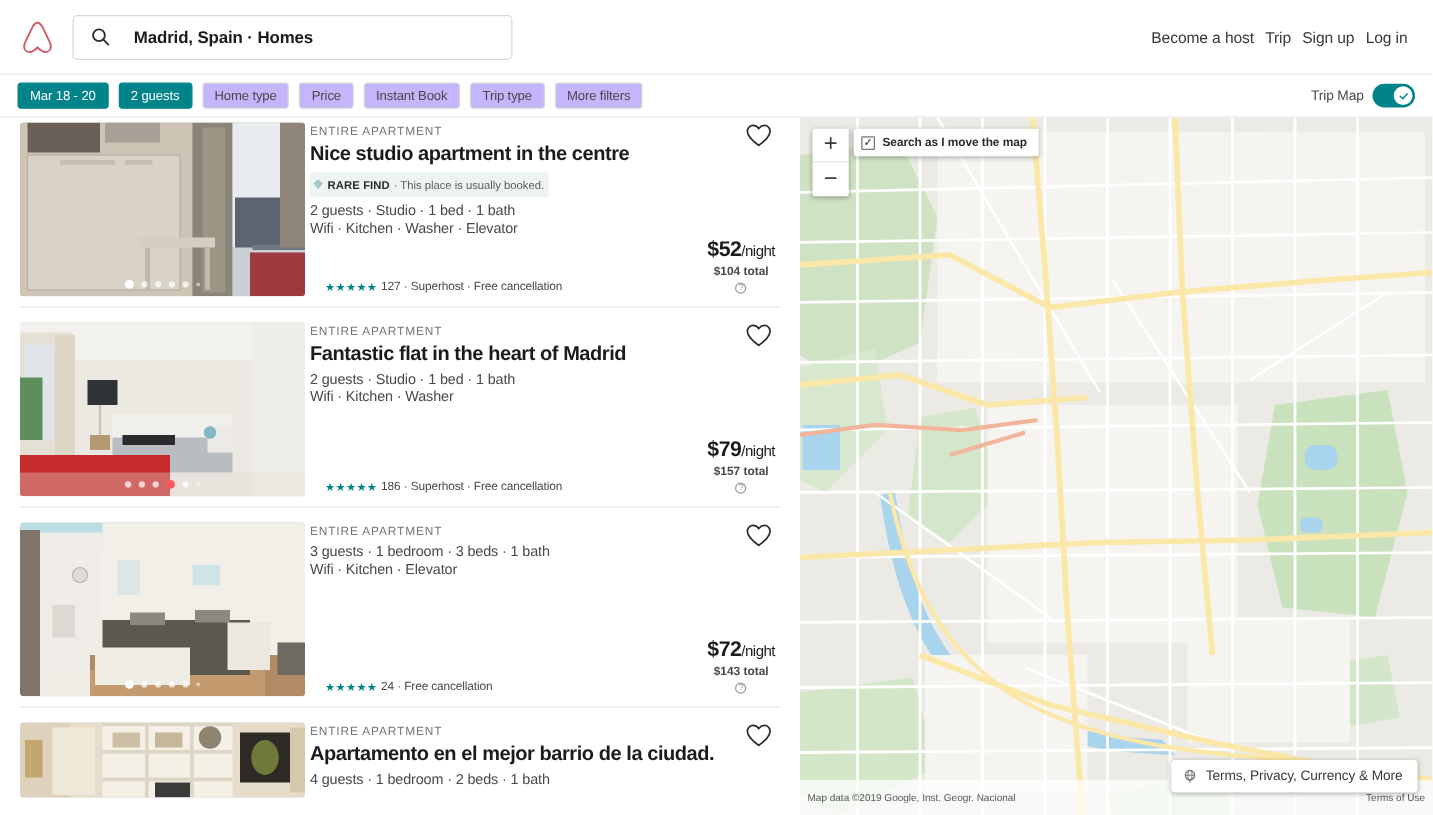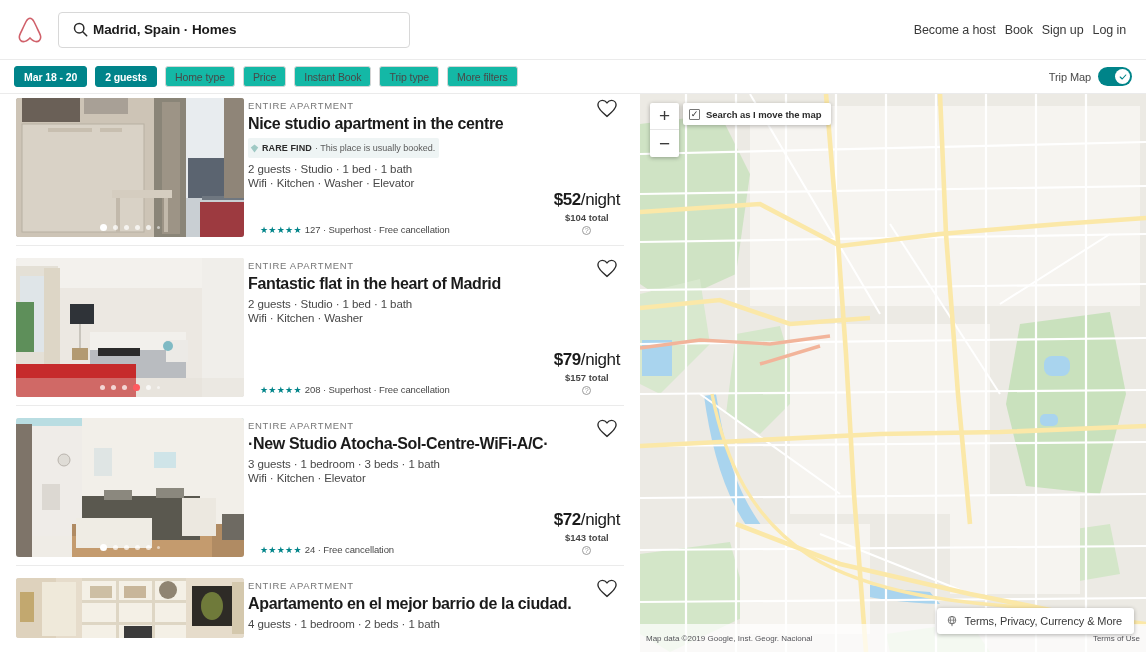--- a/index.html
+++ b/index.html
@@ -24,46 +24,46 @@
   .logo { width: 32px; height: 34px; flex: 0 0 32px; display: flex; align-items: center; justify-content: center; margin-right: 12px;}
   .searchbar {
     flex: 0 0 352px; height: 36px;
     border: 1px solid #d8d8d8; border-radius: 4px;
     display: flex; align-items: center;
     padding: 0 10px; background: #fff;
   }
   .searchbar .sicon { flex: 0 0 22px; display:flex; align-items:center; justify-content:center; }
   .searchbar .stext {
     font-size: 13.5px; color: #1b1b1b; font-weight: 600;
-    letter-spacing: -0.1px; margin-left: 2px; white-space: nowrap;
+    letter-spacing: -0.1px; margin-left: 16px; white-space: nowrap;
   }
   .header-spacer { flex: 1 1 auto; }
   .header-nav { display: flex; align-items: center; gap: 9px; padding-right: 6px; }
   .header-nav a {
     font-size: 12.5px; color: #383838; text-decoration: none; white-space: nowrap;
     letter-spacing: -0.1px;
   }
 
   
   .filterbar {
     height: 34px; flex: 0 0 34px;
     display: flex; align-items: center;
     padding: 0 14px;
     background: #fff;
     border-bottom: 1px solid #ebebeb;
     position: relative; z-index: 25;
   }
   .chip {
     height: 21px; padding: 0 9px;
     border: 1px solid #d5d5d5; border-radius: 3px;
-    font-size: 10.5px; color: #484848; background: #14b8a6;
+    font-size: 10.5px; color: #484848; background: #c4b5fd;
     display: flex; align-items: center; white-space: nowrap;
     margin-right: 8px; letter-spacing: -0.1px;
   }
-  .chip.active { background: #00848a; border-color: #00848a; color: #fff; font-weight: 700; }
+  .chip.active { background: #00848a; border-color: #00848a; color: #fff; font-weight: 400; }
   .fb-spacer { flex: 1 1 auto; }
   .showmap-label { font-size: 11px; color: #484848; margin-right: 7px; letter-spacing: -0.1px; }
   .toggle {
     width: 34px; height: 19px; border-radius: 11px; background: #008489;
     position: relative; display: flex; align-items: center;
   }
   .toggle .knob {
     width: 15px; height: 15px; border-radius: 50%; background: #fff;
     position: absolute; right: 2px; display:flex; align-items:center; justify-content:center;
   }
@@ -106,21 +106,21 @@
   .meta.second { margin-top: 2px; }
 
   .heart { position: absolute; top: 0px; right: 4px; width: 24px; height: 24px; }
 
   .bottomrow { position: absolute; left: 16px; right: 4px; bottom: 2px; display: flex; align-items: flex-end; }
   .reviews { display: flex; align-items: center; flex: 1 1 auto; }
   .stars { color: #008489; font-size: 9px; letter-spacing: 0.3px; }
   .revtext { font-size: 9.5px; color: #484848; margin-left: 3px; letter-spacing: -0.1px; }
   .priceblock { text-align: right; flex: 0 0 auto; }
   .price-main { font-size: 17px; font-weight: 700; color: #1b1b1b; letter-spacing: -0.4px; line-height: 1.15; }
-  .price-main .per { font-size: 17px; font-weight: 400; }
+  .price-main .per { font-size: 12px; font-weight: 400; }
   .price-total { font-size: 9.5px; font-weight: 700; color: #484848; display: flex; align-items: center; justify-content: flex-end; gap: 3px; margin-top: 2px; flex-direction: column; }
   .qmark { width: 9px; height: 9px; border: 1px solid #9b9b9b; border-radius: 50%; color: #9b9b9b; font-size: 7px; display: inline-flex; align-items: center; justify-content: center; font-weight: 400; }
 
   
   .map {
     flex: 1 1 auto; position: relative; overflow: hidden;
     background: #e9e6df;
   }
   .map svg.basemap { position: absolute; inset: 0; width: 100%; height: 100%; display: block; }
 
@@ -175,21 +175,21 @@
         <svg width="15" height="15" viewBox="0 0 16 16">
           <circle cx="6.6" cy="6.6" r="5" fill="none" stroke="#2b2b2b" stroke-width="1.6"></circle>
           <line x1="10.4" y1="10.4" x2="14.6" y2="14.6" stroke="#2b2b2b" stroke-width="1.6" stroke-linecap="round"></line>
         </svg>
       </span>
       <span class="stext">Madrid, Spain · Homes</span>
     </div>
     <div class="header-spacer"></div>
     <div class="header-nav">
       <a href="#">Become a host</a>
-      <a href="#">Book</a>
+      <a href="#">Trip</a>
       <a href="#">Sign up</a>
       <a href="#">Log in</a>
     </div>
   </div>
 
   <div class="filterbar">
     <div class="chip active">Mar 18 - 20</div>
     <div class="chip active">2 guests</div>
     <div class="chip">Home type</div>
     <div class="chip">Price</div>
@@ -313,21 +313,21 @@
           <div class="meta">2 guests · Studio · 1 bed · 1 bath</div>
           <div class="meta second">Wifi · Kitchen · Washer</div>
           <div class="heart">
             <svg width="22" height="20" viewBox="0 0 24 22">
               <path d="M12 20.2C6.5 15.8 2 12.1 2 7.8 2 4.8 4.3 2.6 7 2.6c1.9 0 3.7 1 5 2.7 1.3-1.7 3.1-2.7 5-2.7 2.7 0 5 2.2 5 5.2 0 4.3-4.5 8-10 12.4z" fill="none" stroke="#2b2b2b" stroke-width="1.5"></path>
             </svg>
           </div>
           <div class="bottomrow">
             <div class="reviews">
               <span class="stars">★★★★★</span>
-              <span class="revtext">208 · Superhost · Free cancellation</span>
+              <span class="revtext">186 · Superhost · Free cancellation</span>
             </div>
             <div class="priceblock">
               <div class="price-main"><span>$79</span><span class="per">/night</span></div>
               <div class="price-total">
                 <span>$157 total</span>
                 <span class="qmark">?</span>
               </div>
             </div>
           </div>
         </div>
@@ -358,21 +358,20 @@
             <span class="dot on"></span>
             <span class="dot"></span>
             <span class="dot"></span>
             <span class="dot"></span>
             <span class="dot"></span>
             <span class="dot sm"></span>
           </div>
         </div>
         <div class="info">
           <div class="kicker">ENTIRE APARTMENT</div>
-          <div class="title">·New Studio Atocha-Sol-Centre-WiFi-A/C·</div>
           <div class="meta">3 guests · 1 bedroom · 3 beds · 1 bath</div>
           <div class="meta second">Wifi · Kitchen · Elevator</div>
           <div class="heart">
             <svg width="22" height="20" viewBox="0 0 24 22">
               <path d="M12 20.2C6.5 15.8 2 12.1 2 7.8 2 4.8 4.3 2.6 7 2.6c1.9 0 3.7 1 5 2.7 1.3-1.7 3.1-2.7 5-2.7 2.7 0 5 2.2 5 5.2 0 4.3-4.5 8-10 12.4z" fill="none" stroke="#2b2b2b" stroke-width="1.5"></path>
             </svg>
           </div>
           <div class="bottomrow">
             <div class="reviews">
               <span class="stars">★★★★★</span>

